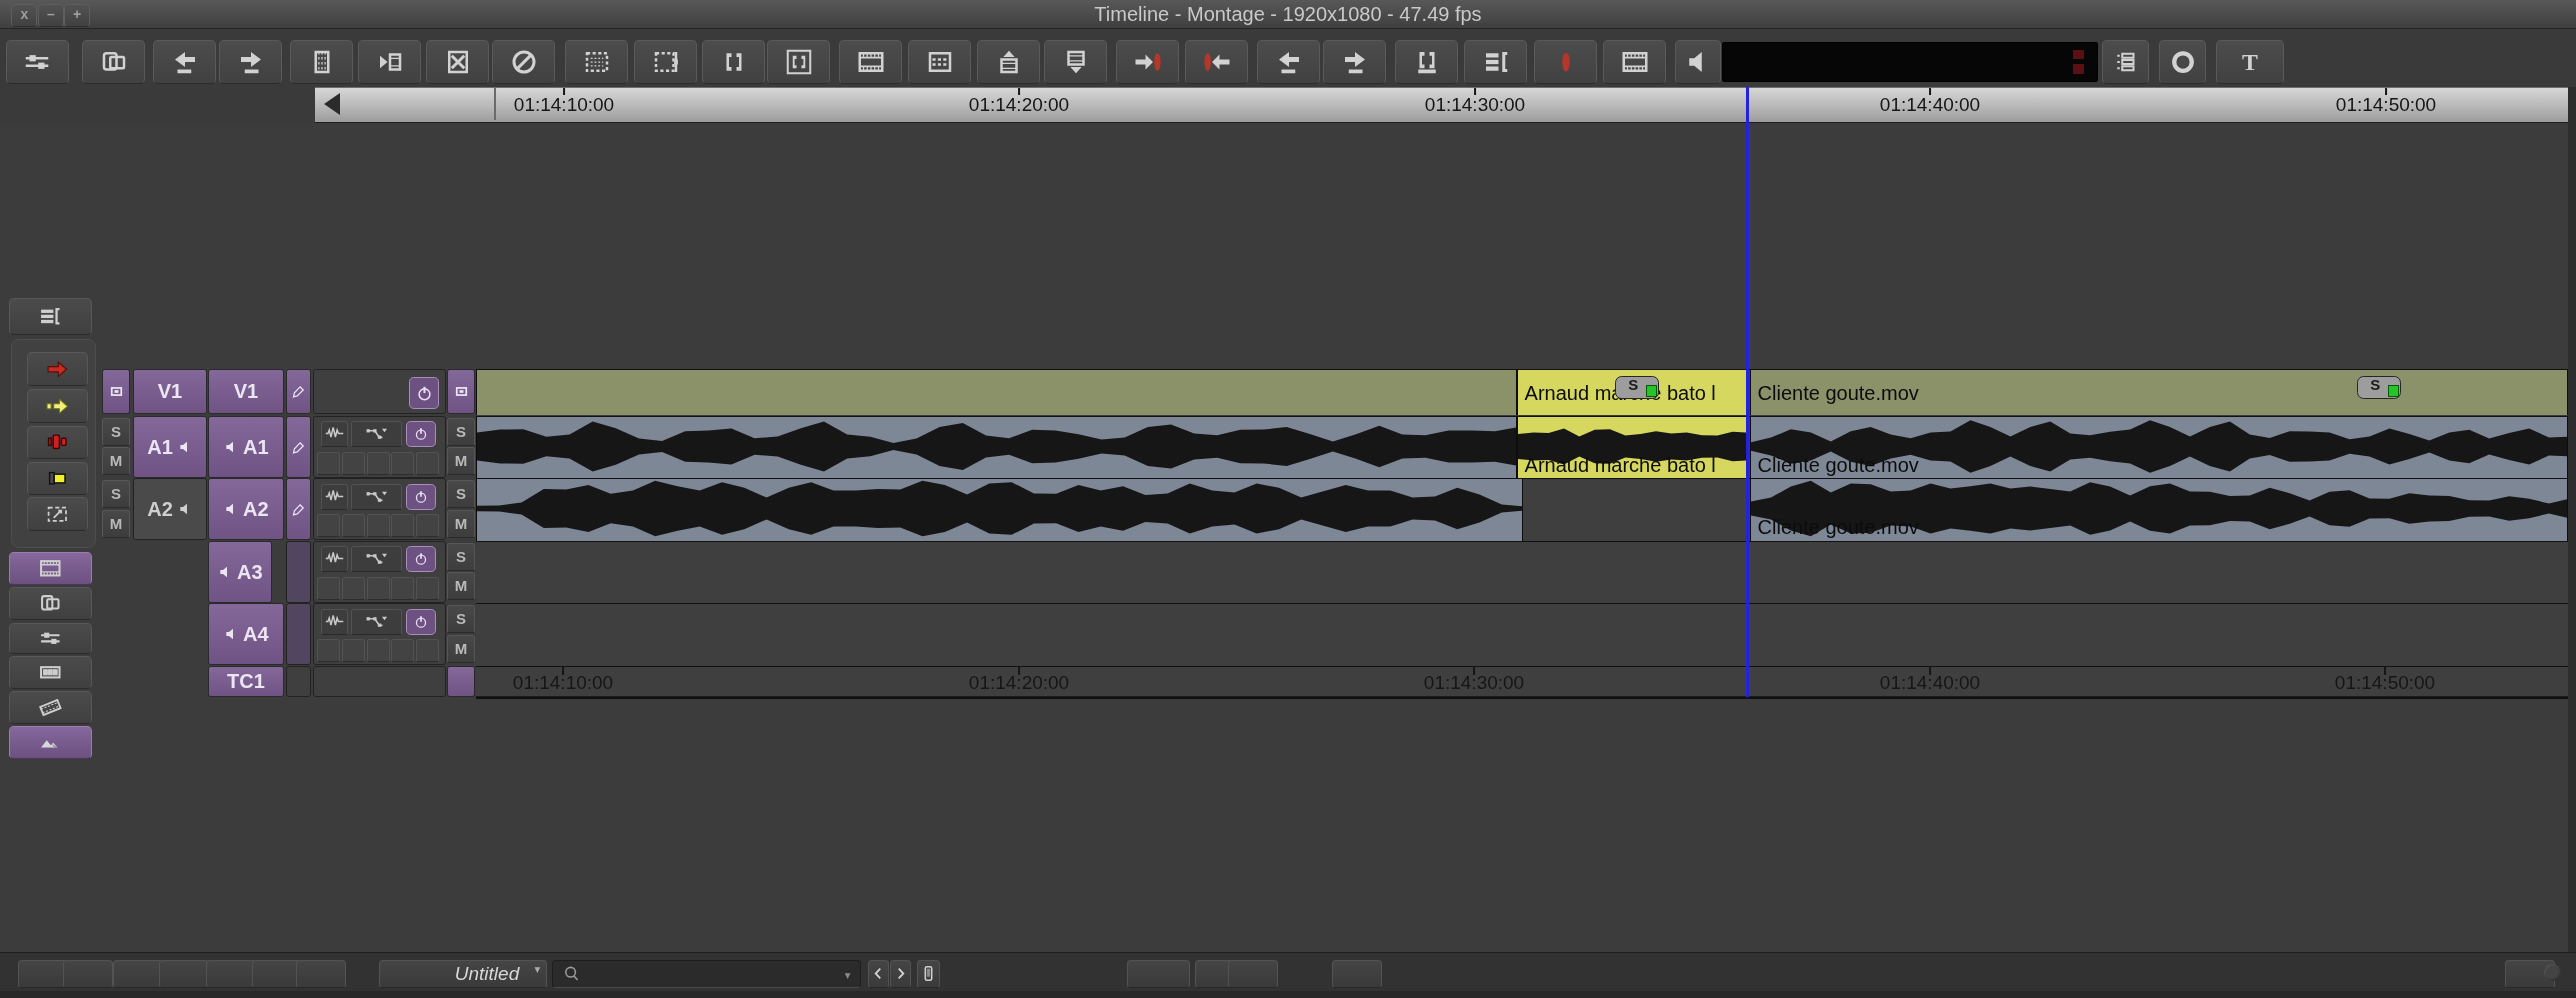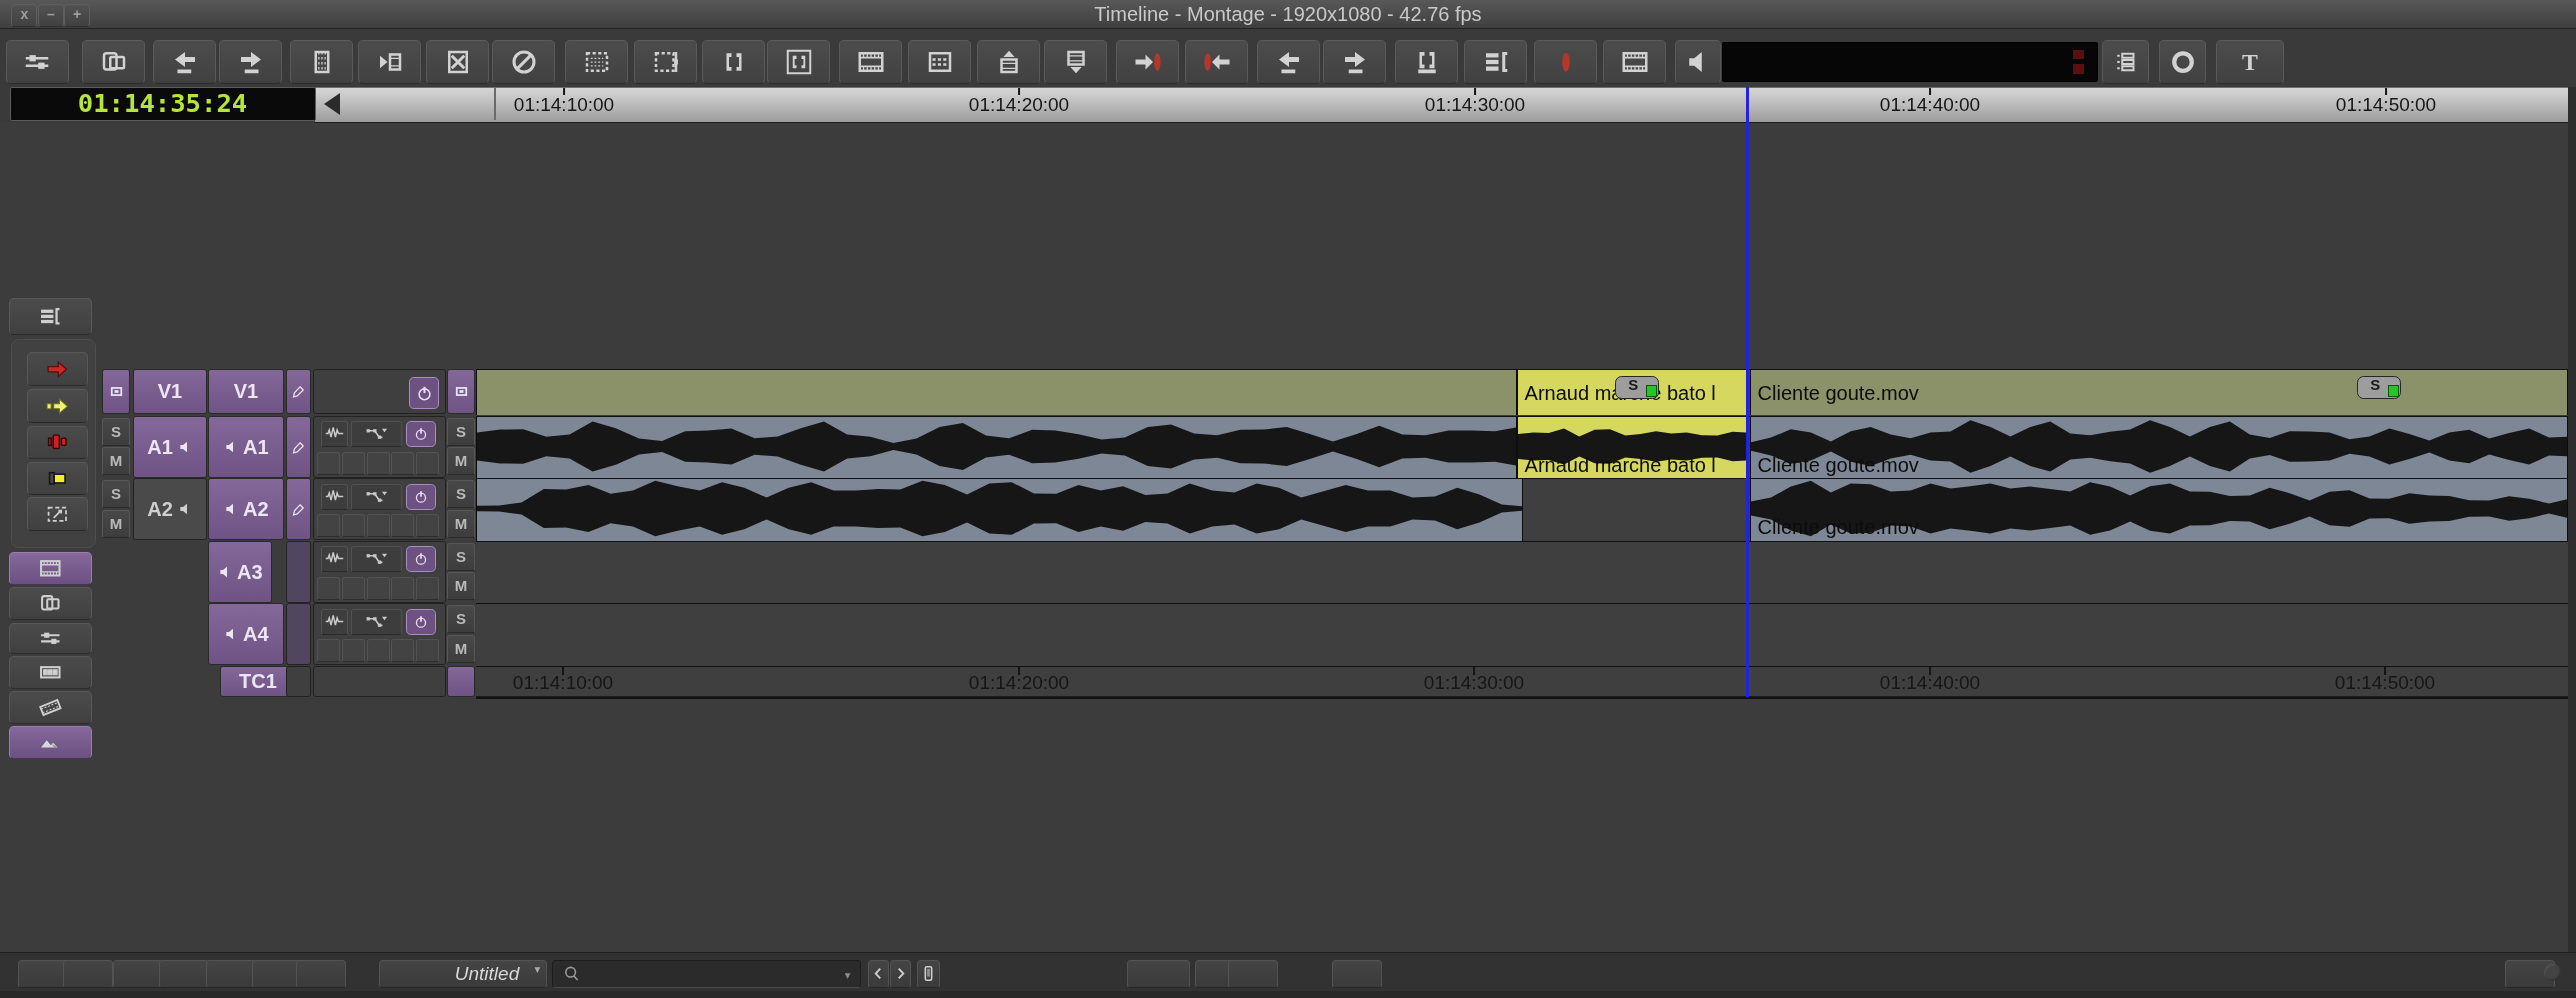--- a/index.html
+++ b/index.html
@@ -86,21 +86,21 @@
 </head>
 <body>
 
 <div id="app">
   <div id="titlebar">
     <div id="winbtns">
         <div class="winbtn" style="left: 11.4px;">x</div>
         <div class="winbtn" style="left: 38px;">–</div>
         <div class="winbtn" style="left: 64px;">+</div>
       </div>
-    <div id="title">Timeline - Montage - 1920x1080 - 42.76 fps</div>
+    <div id="title">Timeline - Montage - 1920x1080 - 47.49 fps</div>
   </div>
 
   <div id="toolbar">
       <div class="tbtn" style="left: 5.7px; width: 61px;">
         <svg viewBox="0 0 24 24" style="width:30px;height:30px">
           <g stroke="currentColor" stroke-width="2" fill="currentColor">
             <path d="M3 9h18M3 15h18" fill="none"></path>
             <rect x="6" y="6.5" width="5" height="5" stroke="none"></rect>
             <rect x="13" y="12.5" width="5" height="5" stroke="none"></rect>
           </g>
@@ -322,23 +322,20 @@
         </svg>
       </div>
       <div id="meter" style="left: 1722px; width: 374px; position: absolute;">
         <div class="meter-red" style="top: 6.6px;"></div>
         <div class="meter-red" style="top: 21px;"></div>
       </div>
     </div>
 
   <div id="rulerzone">
     <div class="abs graybar" style="left:315px;top:0;width:2253px;height:34px;"></div>
-    <div id="tcbox">
-        <span>01:14:35:24</span>
-      </div>
     <div id="rlabels">
         <div class="abs" style="left: 324px; top: 5.7px; width: 0px; height: 0px; border-top: 11.4px solid transparent; border-bottom: 11.4px solid transparent; border-right: 16px solid rgb(43, 43, 43);"></div>
         <div class="abs" style="left: 494px; top: 0.9px; width: 1.9px; height: 32px; background: rgb(106, 106, 106);"></div>
         <div class="rtick" style="left: 564px;"></div>
         <div class="rlabel" style="left: 564px;">01:14:10:00</div>
         <div class="rtick" style="left: 1019px;"></div>
         <div class="rlabel" style="left: 1019px;">01:14:20:00</div>
         <div class="rtick" style="left: 1475px;"></div>
         <div class="rlabel" style="left: 1475px;">01:14:30:00</div>
         <div class="rtick" style="left: 1930px;"></div>
@@ -657,21 +654,21 @@
           </g>
         </svg>
       </div>
       <div class="sqslot" style="left: 317px; top: 639px; width: 23px; height: 23px;"></div>
       <div class="sqslot" style="left: 342px; top: 639px; width: 23px; height: 23px;"></div>
       <div class="sqslot" style="left: 367px; top: 639px; width: 23px; height: 23px;"></div>
       <div class="sqslot" style="left: 391px; top: 639px; width: 23px; height: 23px;"></div>
       <div class="sqslot" style="left: 416px; top: 639px; width: 23px; height: 23px;"></div>
       <div class="smbtn" style="left: 447px; top: 605px; width: 28px; height: 27.5px;">S</div>
       <div class="smbtn" style="left: 447px; top: 635px; width: 28px; height: 27.5px;">M</div>
-      <div class="cell purple" style="left: 208px; top: 666px; width: 76px; height: 31px; gap: 3.8px; margin-left: 12px;">
+      <div class="cell purple" style="left: 208px; top: 666px; width: 76px; height: 31px; gap: 3.8px;">
         <span>TC1</span>
       </div>
       <div class="cell dark" style="left: 286px; top: 666px; width: 24.6px; height: 31px;"></div>
       <div class="cell dark" style="left: 313px; top: 666px; width: 133px; height: 31px;"></div>
       <div class="cell purple" style="left: 447px; top: 666px; width: 28px; height: 31px;"></div>
     </div>
   <div id="content">
       <div class="trackrow" style="top: 369px; height: 46px;">
         <div class="clip olive" style="left: 0px; width: 1041px;"></div>
         <div class="clip yellow" style="left: 1041px; width: 230px;">

